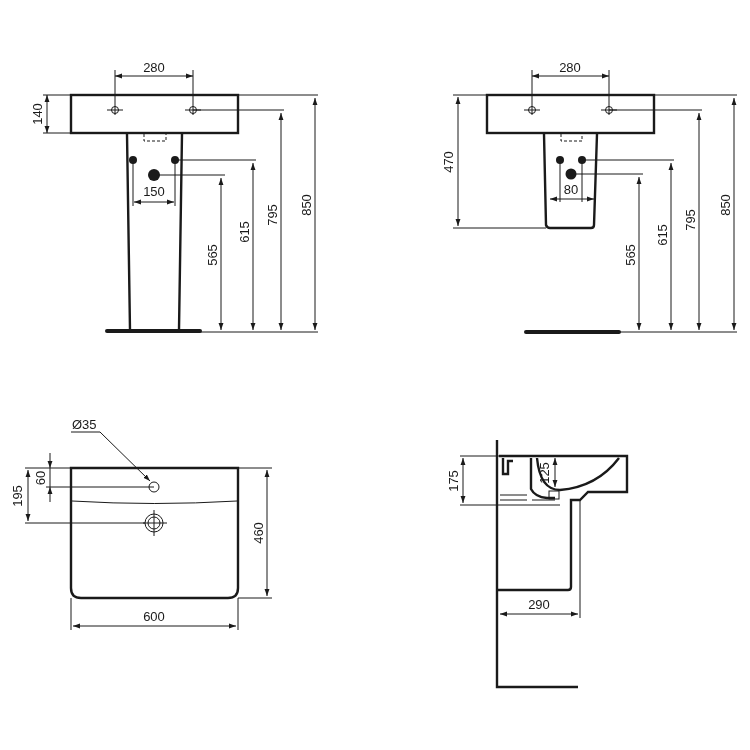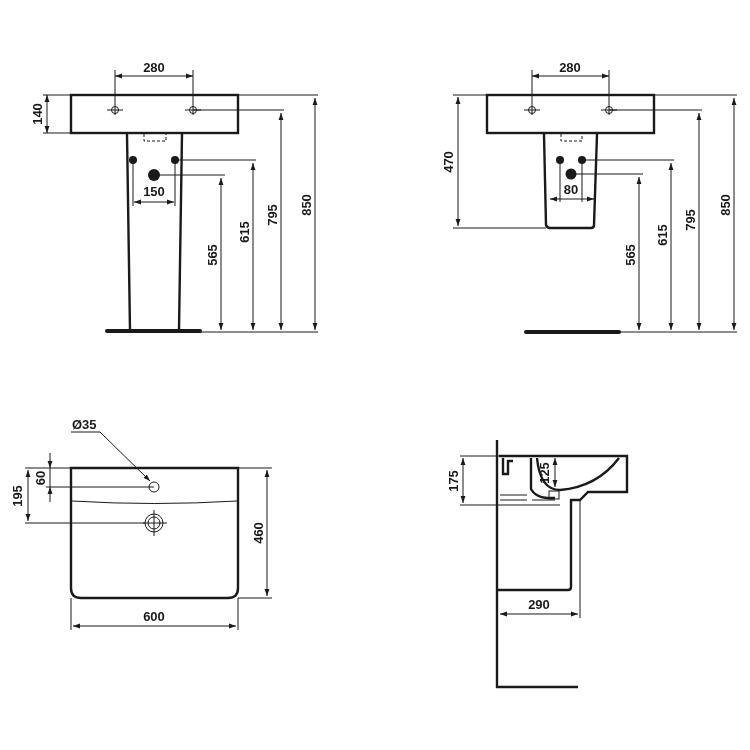--- a/index.html
+++ b/index.html
@@ -1,17 +1,17 @@
 <!DOCTYPE html>
 <html><head>
   <meta charset="utf-8">
   <style>
     html, body { margin: 0; padding: 0; background: #ffffff; }
     body { width: 750px; height: 750px; overflow: hidden; }
-    #stage { position: relative; width: 639px; height: 750px; font-weight: bold; }
+    #stage { position: relative; width: 639px; height: 750px; }
     svg { position: absolute; left: 0; top: 0; }
     .thick { stroke: #1a1a1a; stroke-width: 2.4; fill: none; }
     .thin { stroke: #1a1a1a; stroke-width: 1; fill: none; }
     .dash { stroke: #1a1a1a; stroke-width: 1; fill: none; stroke-dasharray: 3 2; }
     .lbl { font-family: "Liberation Sans", sans-serif; font-size: 13px; fill: #1a1a1a; }
     .base { stroke: #1a1a1a; stroke-width: 4; stroke-linecap: round; }
   </style>
 </head>
 <body>
 

